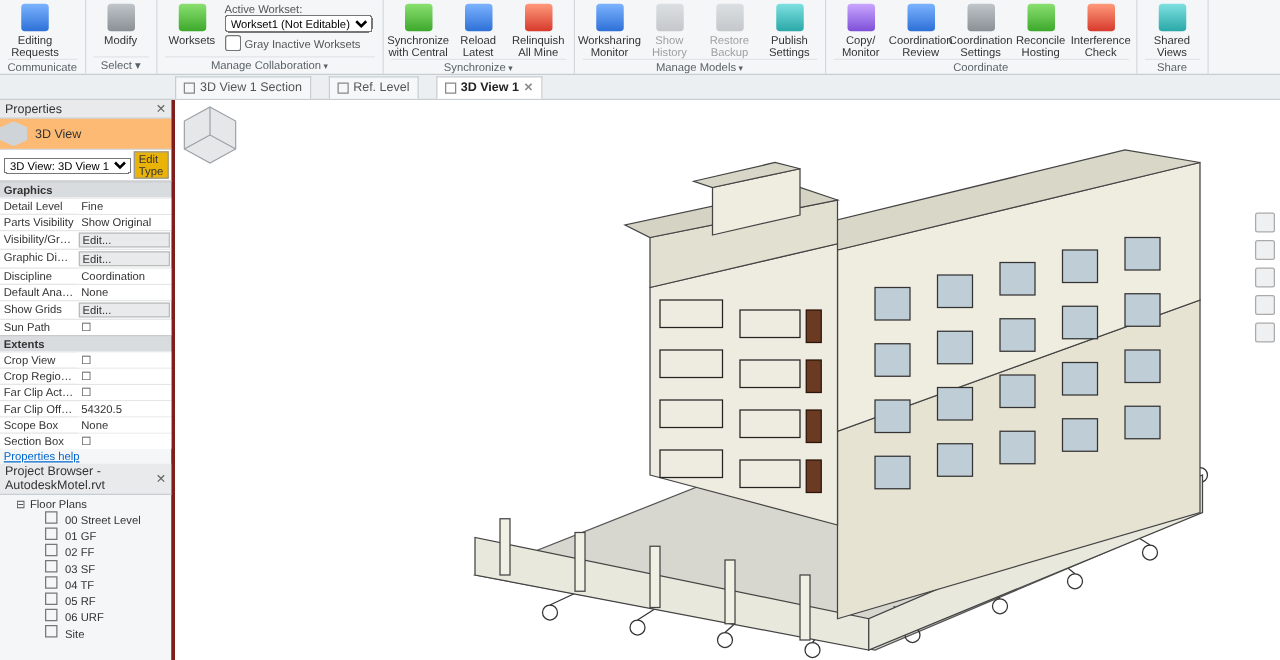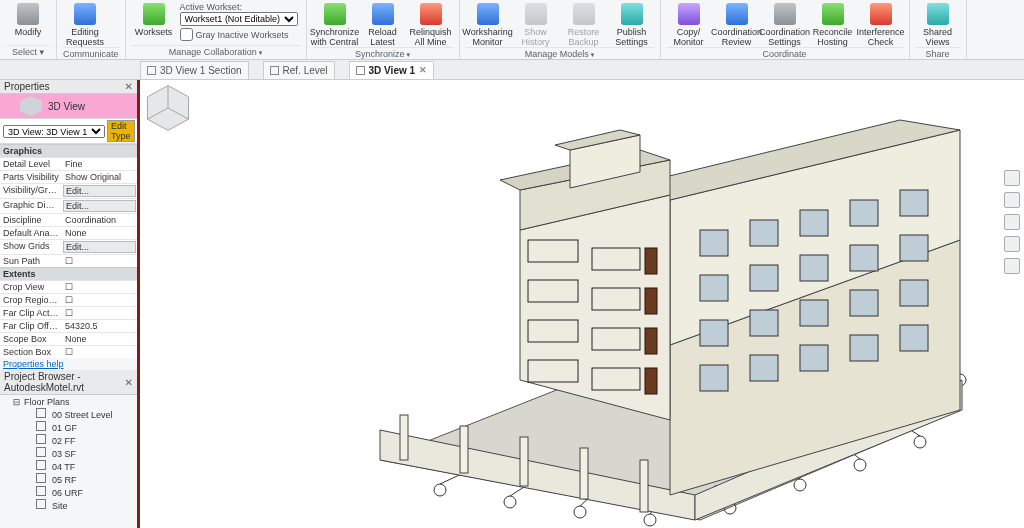--- a/index.html
+++ b/index.html
@@ -33,21 +33,21 @@
   .doc-tab .x { color: #888; font-size: 9px; }
   .doc-tab .sq { width: 9px; height: 9px; border: 1px solid #888; display: inline-block; }
 
   
   .main { display: flex; height: calc(528px - 60px - 20px); }
   .left { width: 140px; display: flex; flex-direction: column; background: #f5f6f7; border-right: 3px solid #7f1d1d; }
 
   
   .panel-title { display: flex; align-items: center; justify-content: space-between; font-size: 10px; padding: 1px 4px; background: #e8eaec; border-bottom: 1px solid #c8cdd1; }
   .panel-title .x { color: #666; cursor: pointer; }
-  .props-head { display: flex; align-items: center; gap: 6px; padding: 2px 20px; background: #f9a8d4; border-bottom: 1px solid #d6dadd; text-align: right; }
+  .props-head { display: flex; align-items: center; gap: 6px; padding: 2px 0; background: #fdba74; border-bottom: 1px solid #d6dadd; text-align: right; }
   .props-head .cube { width: 22px; height: 20px; background: #cfd4d8; clip-path: polygon(50% 0,100% 25%,100% 75%,50% 100%,0 75%,0 25%); }
   .typerow { display: flex; align-items: center; gap: 2px; padding: 1px 3px; font-size: 9px; border-bottom: 1px solid #d6dadd; background:#fff;}
   .typerow select { flex: 1; font-size: 9px; height: 13px; }
   .typerow .edit-type { font-size: 9px; border: 1px solid #999; padding: 0 3px; background: #eab308; cursor: pointer; }
 
   .prop-grid { font-size: 9px; }
   .pg-sect { background: #d9dcde; font-weight: 600; padding: 1px 3px; border-top: 1px solid #c7cbce; }
   .pg-row { display: flex; border-top: 1px solid #e4e6e8; background:#fff; }
   .pg-row .k { width: 62px; padding: 1px 3px; color: #333; overflow: hidden; white-space: nowrap; text-overflow: ellipsis; }
   .pg-row .v { flex: 1; padding: 1px 3px; background: #fff; overflow:hidden; white-space:nowrap; }
@@ -75,36 +75,36 @@
   a.help { color:#0066cc; text-decoration:underline; font-size:9px; padding:1px 3px; display:block;}
 </style>
 </head>
 <body>
 
 <div class="ribbon">
 
   <div class="rib-group">
     <div class="rib-items">
       <div class="r-btn">
-          <div class="ic ic-grey"></div>
-          <div class="txt">Modify</div>
-        </div>
-    </div>
-    <div class="rib-label">Select ▾</div>
-  </div>
-
-  <div class="rib-group">
-    <div class="rib-items">
-      <div class="r-btn">
           <div class="ic ic-blue"></div>
           <div class="txt">Editing
 Requests</div>
         </div>
     </div>
     <div class="rib-label">Communicate</div>
+  </div>
+
+  <div class="rib-group">
+    <div class="rib-items">
+      <div class="r-btn">
+          <div class="ic ic-grey"></div>
+          <div class="txt">Modify</div>
+        </div>
+    </div>
+    <div class="rib-label">Select ▾</div>
   </div>
 
   <div class="rib-group">
     <div class="rib-items">
       <div class="r-btn">
           <div class="ic ic-green"></div>
           <div class="txt">Worksets</div>
         </div>
       <div class="workset-box">
         <div class="wlbl">Active Workset:</div>

